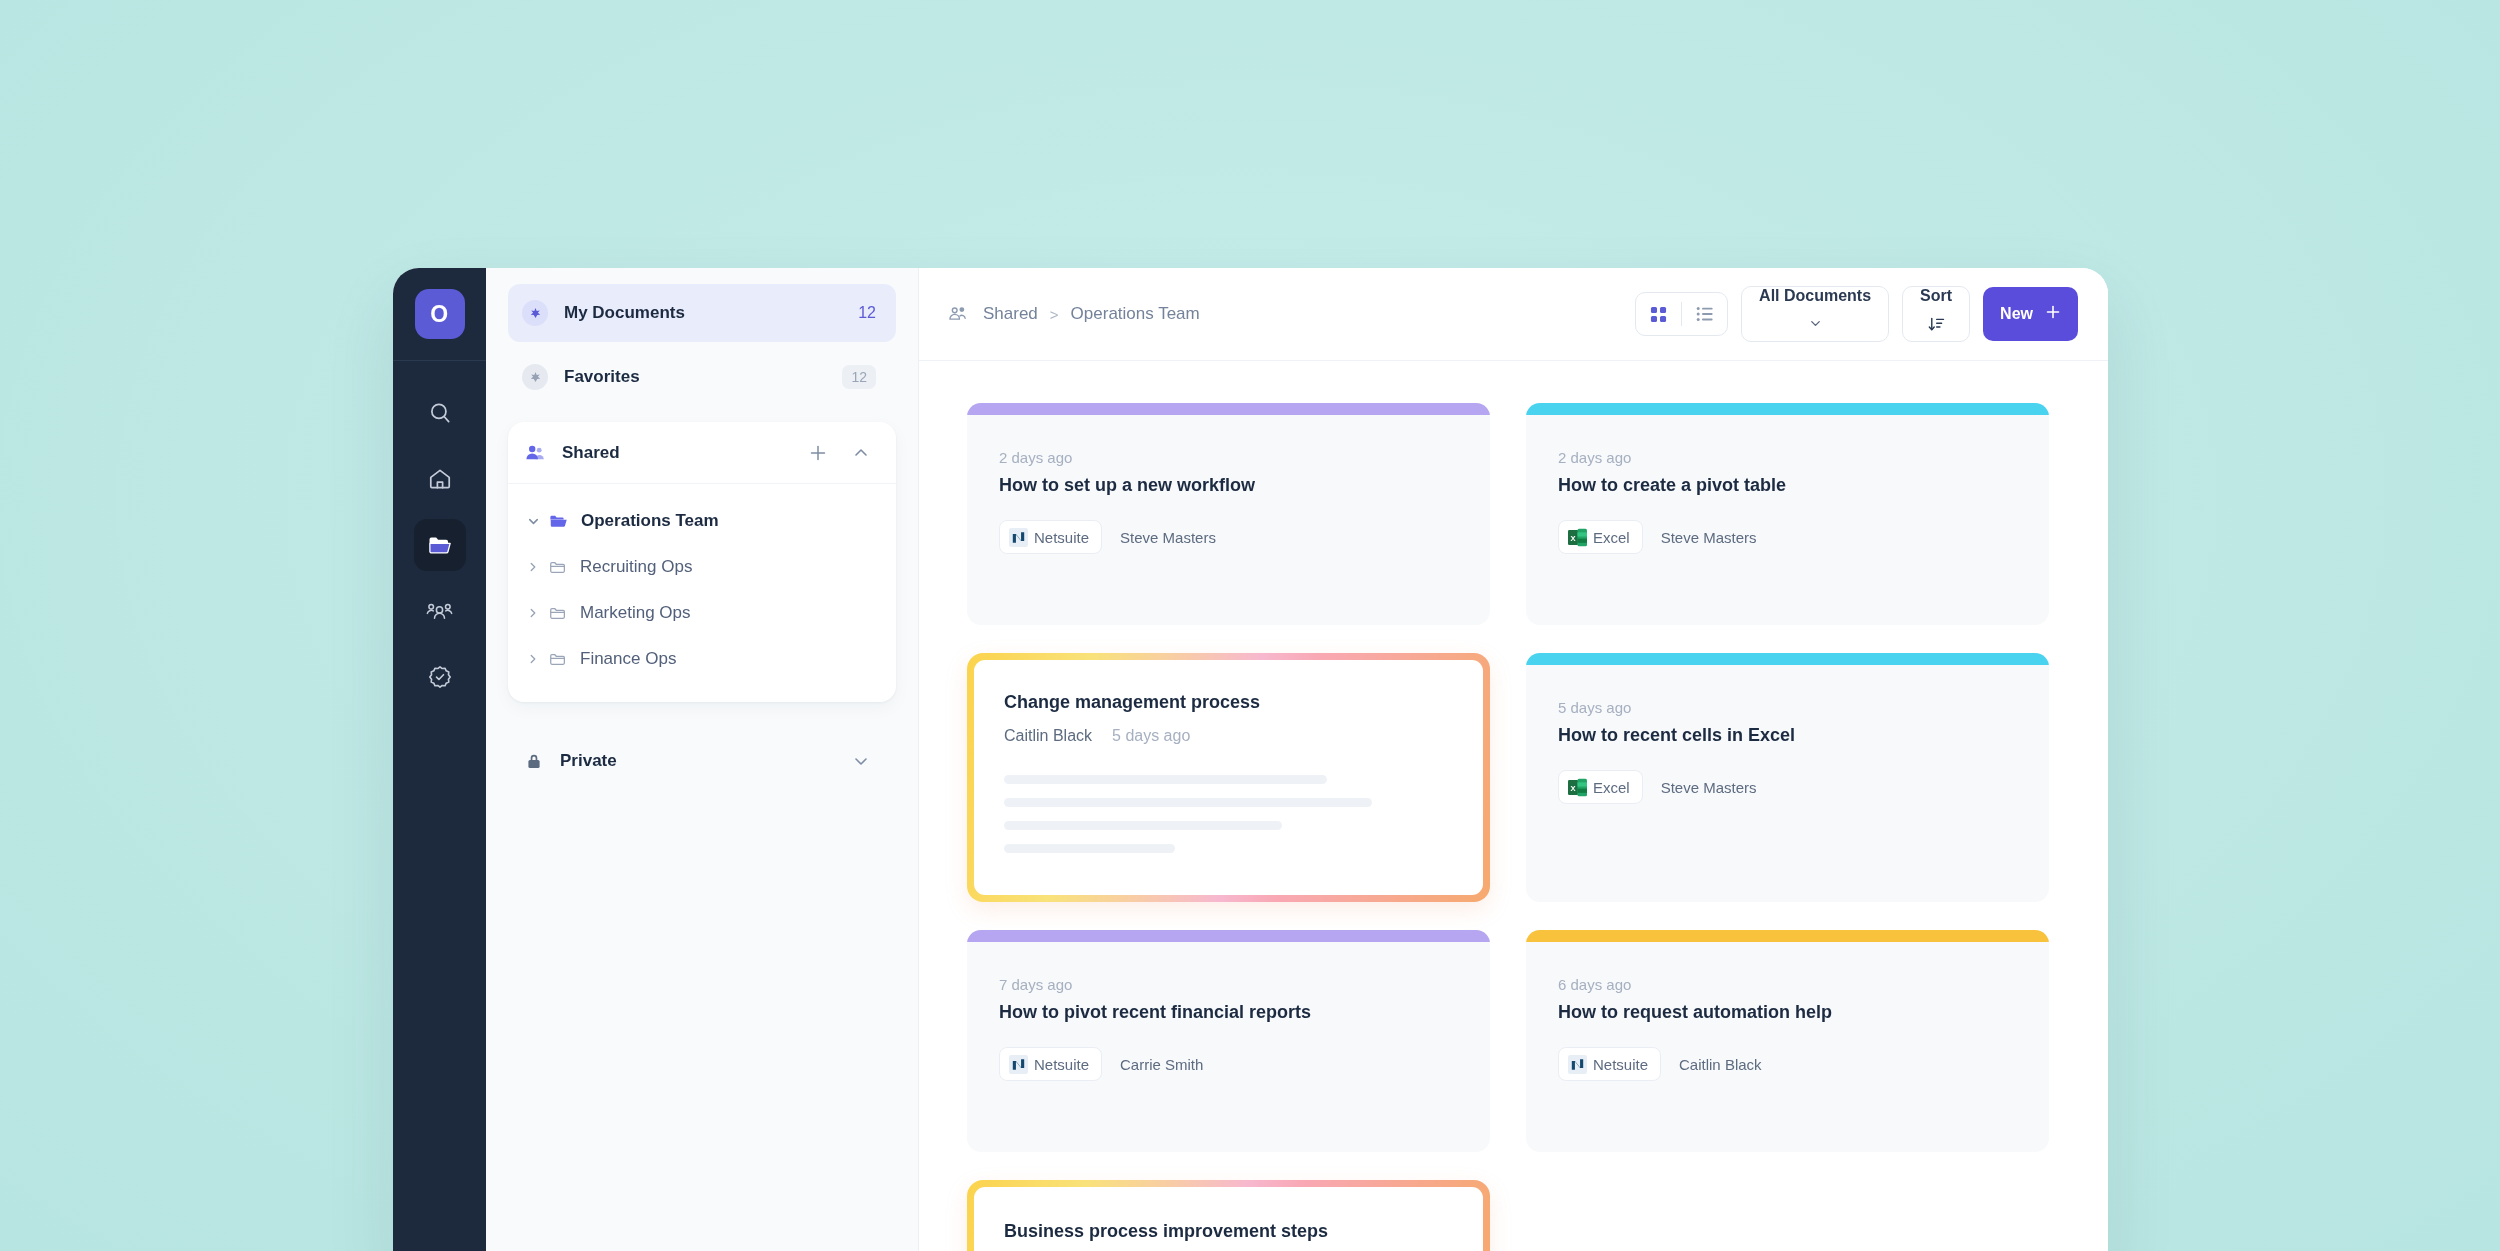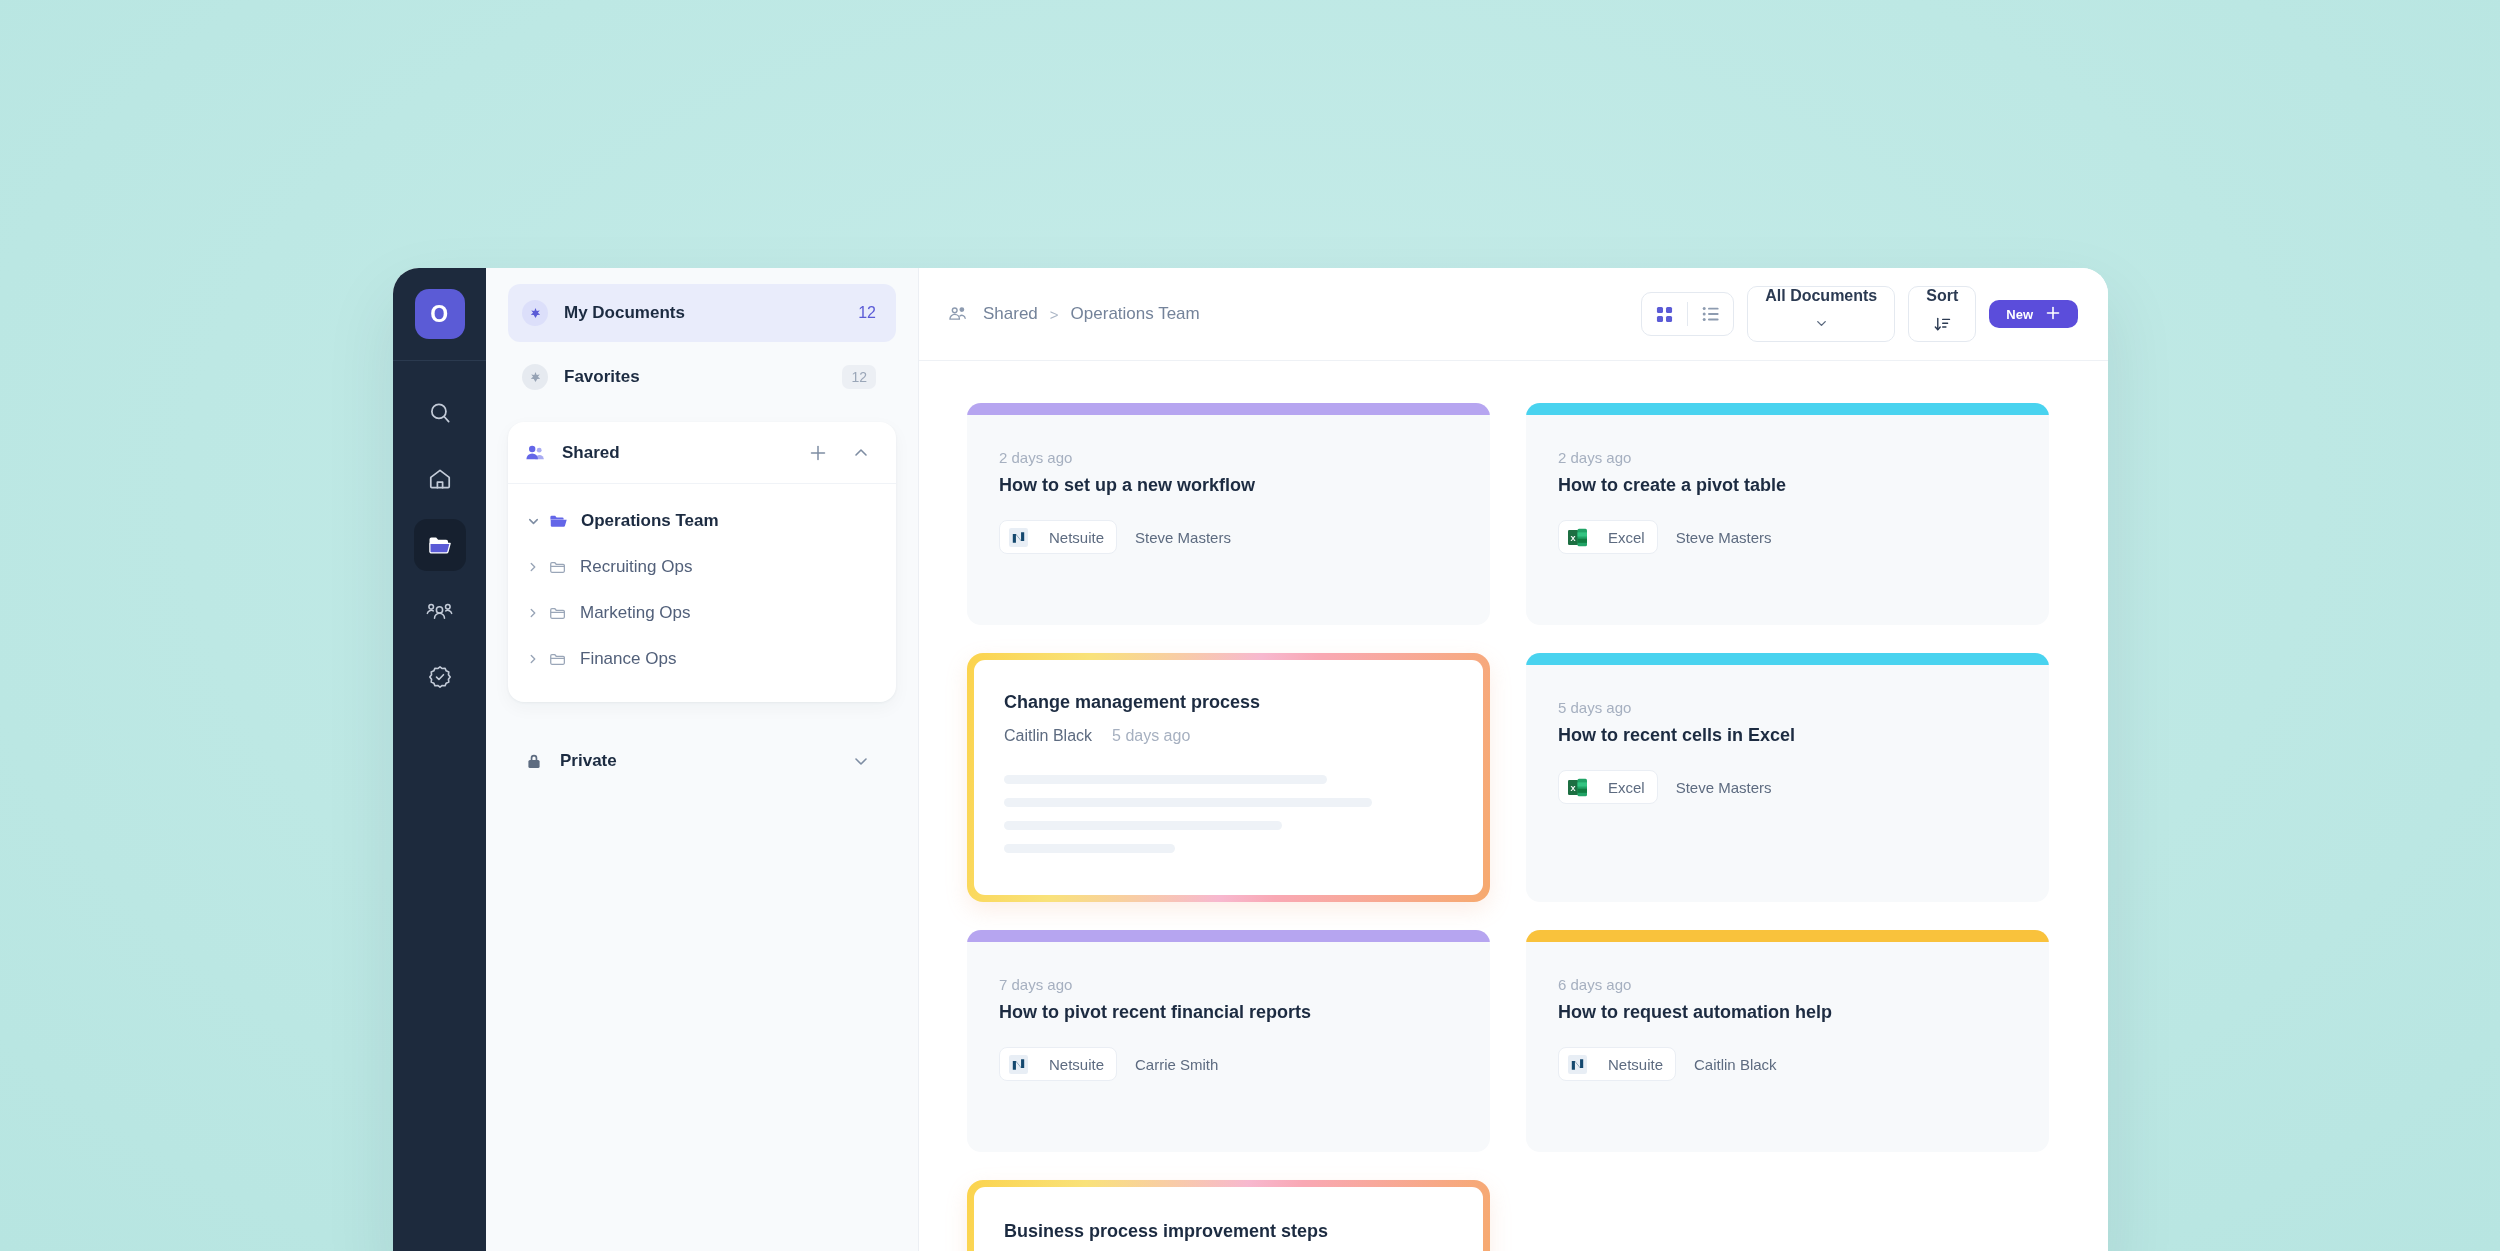--- a/index.html
+++ b/index.html
@@ -166,23 +166,23 @@
   .seg-div { width: 1px; height: 24px; background: #e4e9f0; }
   .pill {
     display: flex; align-items: center; gap: 11px;
     height: 56px; padding: 0 17px;
     border: 1px solid #e4e9f0; border-radius: 10px;
     background: #fff; font-size: 16px; font-weight: 700; color: #2b3a52;
     cursor: pointer; white-space: nowrap; flex-direction: column;
   }
   .btn-new {
     display: flex; align-items: center; gap: 12px;
-    height: 28px; padding: 0 17px;
+    height: 54px; padding: 0 17px;
     background: #5b4ddb; border: none; border-radius: 10px;
-    color: #fff; font-size: 13px; font-weight: 600; cursor: pointer;
+    color: #fff; font-size: 16px; font-weight: 600; cursor: pointer;
   }
 
   
   .content { flex: 1; overflow: hidden; padding: 42px 42px 0 48px; }
   .grid {
     display: grid;
     grid-template-columns: 523px 523px;
     gap: 28px 36px;
   }
 
@@ -193,21 +193,21 @@
     cursor: pointer;
     min-height: 222px;
     display: flex; flex-direction: column;
   }
   .card-accent { height: 12px; width: 100%; flex-shrink: 0; }
   .card-inner { padding: 34px 32px 30px 32px; }
   .card-time { font-size: 15px; color: #a6b0c0; margin-bottom: 9px; }
   .card-title { font-size: 18px; font-weight: 700; color: #1c2b41; margin-bottom: 24px; }
   .card-meta { display: flex; align-items: center; gap: 18px; }
   .badge {
-    display: inline-flex; align-items: center; gap: 21px;
+    display: inline-flex; align-items: center; gap: 6px;
     background: #fff; border: 1px solid #eaeef4; border-radius: 8px;
     height: 34px; padding: 0 12px 0 9px;
     font-size: 15px; color: #5d6b80;
   }
   .badge-ico { width: 19px; height: 19px; flex-shrink: 0; }
   .card-author { font-size: 15px; color: #5d6b80; text-align: center; }
 
   
   .card-grad {
     border-radius: 16px;

